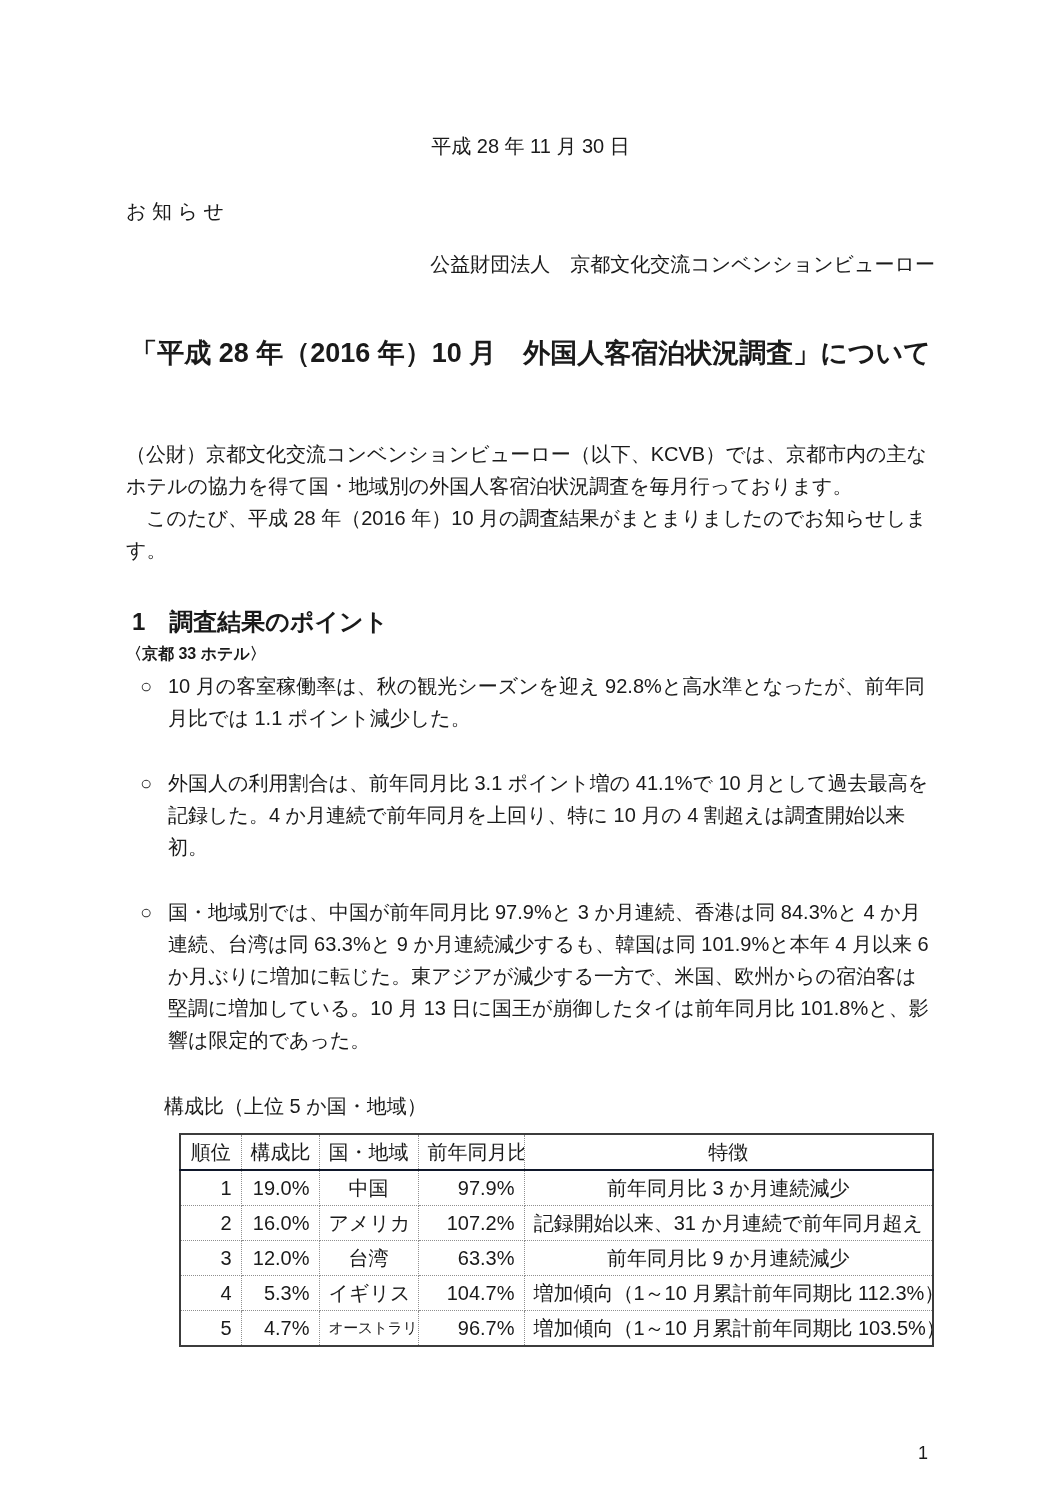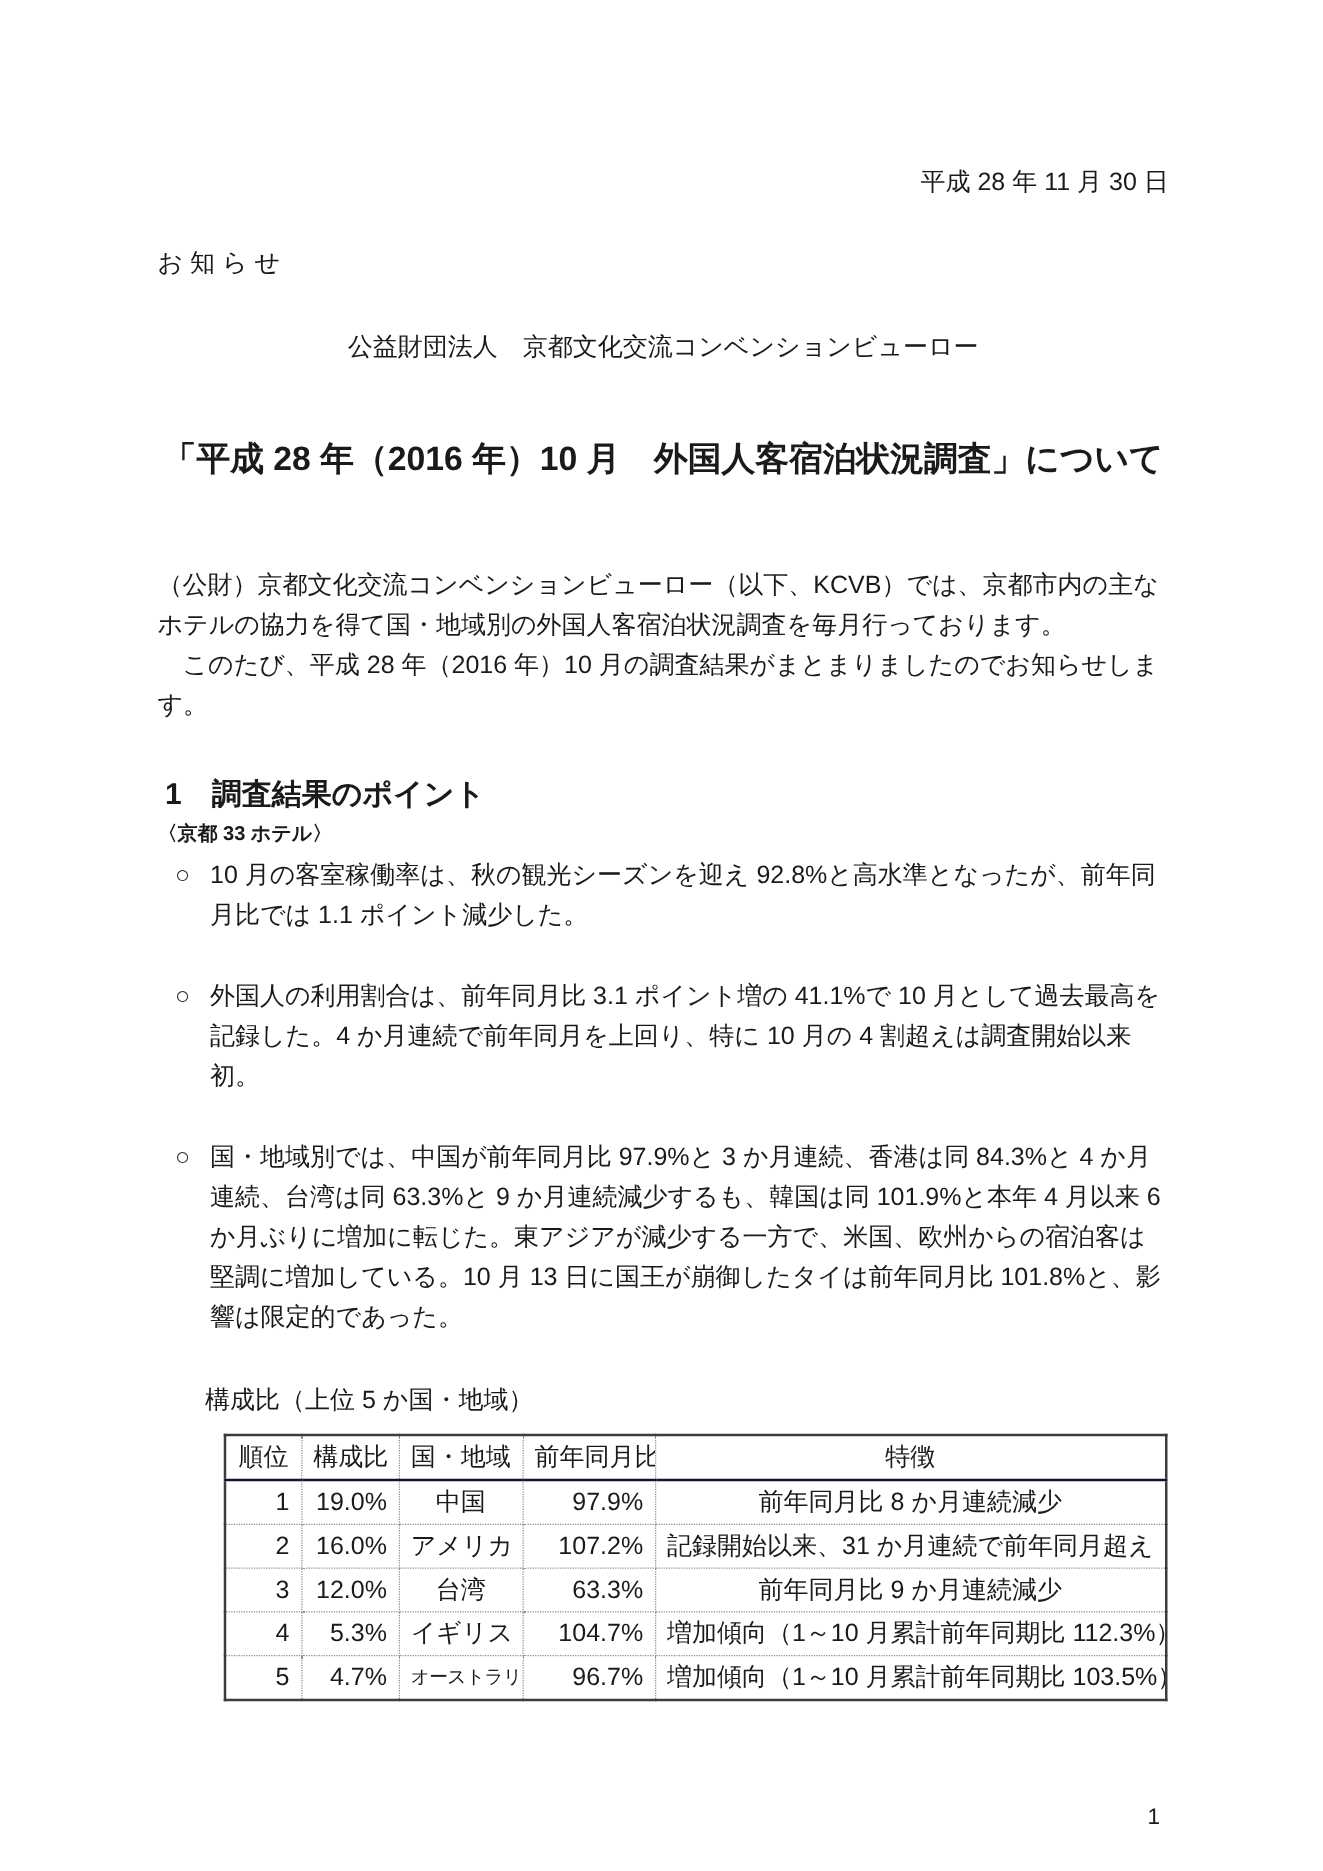--- a/index.html
+++ b/index.html
@@ -14,28 +14,28 @@
     background: #ffffff;
     color: #1a1a1a;
     font-family: "Liberation Sans", "DejaVu Sans", sans-serif;
     font-size: 20px;
     line-height: 32px;
     box-sizing: border-box;
     padding: 130px 123px 0 126px;
     overflow: hidden;
   }
   .date-line {
-    text-align: right;
+    text-align: center;
   }
   .notice-line {
     margin-top: 33px;
   }
   .org-line {
-    margin-top: 35px;
-    text-align: center;
+    margin-top: 21px;
+    text-align: right;
   }
   .doc-title {
     margin: 58px 0 0 0;
     font-size: 27px;
     font-weight: bold;
     text-align: center;
     line-height: 30px;
   }
   .intro {
     margin-top: 70px;
@@ -174,21 +174,21 @@
         <th>前年同月比</th>
         <th>特徴</th>
       </tr>
     </thead>
     <tbody>
       <tr>
         <td class="num">1</td>
         <td class="num">19.0%</td>
         <td class="txt">中国</td>
         <td class="num">97.9%</td>
-        <td class="txt">前年同月比 8 か月連続減少</td>
+        <td class="txt">前年同月比 3 か月連続減少</td>
       </tr>
       <tr>
         <td class="num">2</td>
         <td class="num">16.0%</td>
         <td class="txt">アメリカ</td>
         <td class="num">107.2%</td>
         <td class="txt">記録開始以来、31 か月連続で前年同月超え</td>
       </tr>
       <tr>
         <td class="num">3</td>

